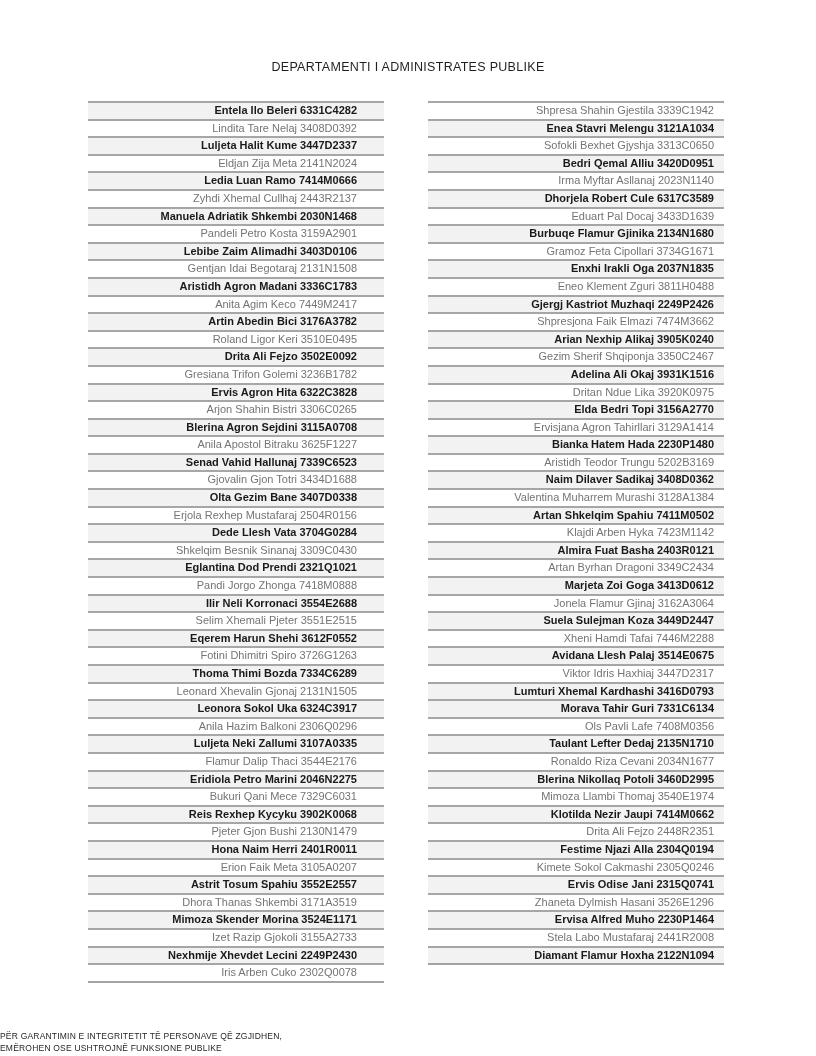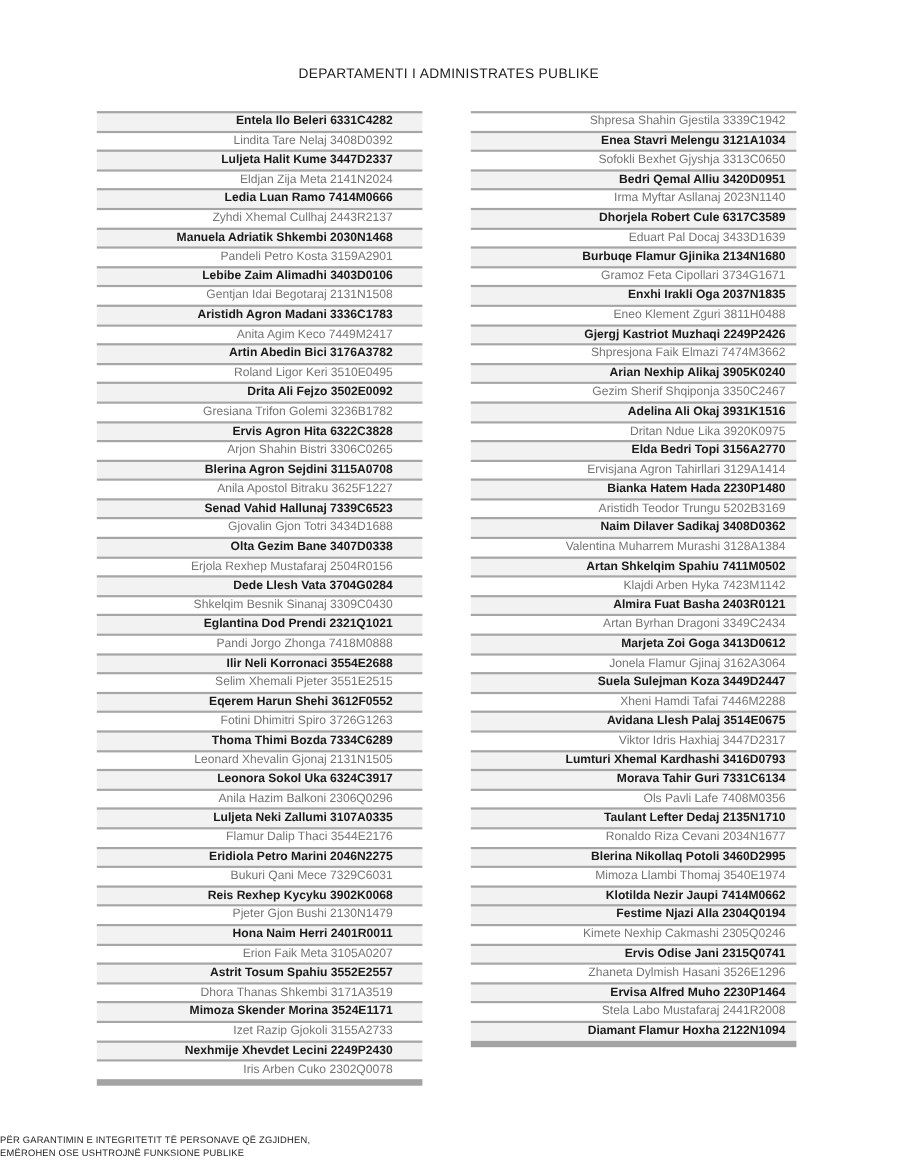--- a/index.html
+++ b/index.html
@@ -16,21 +16,21 @@
     top:31px; left:0; width:100%;
     text-align:center;
     font-size:12.5px;
     letter-spacing:0.3px;
     color:#1f1f1f;
   }
   .col {
     position:absolute;
     top:72px;
     width:296px;
-    border-bottom:6px solid #a3a3a3;
+    border-bottom:2px solid #a3a3a3;
   }
   .col-left  { left:88px;  }
   .col-right { left:428px; }
   .row {
     box-sizing:border-box;
     height:17.6px;
     border-top:2px solid #a6a6a6;
     background:#ffffff;
     color:#747474;
     font-size:11px;
@@ -148,22 +148,23 @@
       <div class="row shaded">Avidana Llesh Palaj 3514E0675</div>
       <div class="row">Viktor Idris Haxhiaj 3447D2317</div>
       <div class="row shaded">Lumturi Xhemal Kardhashi 3416D0793</div>
       <div class="row shaded">Morava Tahir Guri 7331C6134</div>
       <div class="row">Ols Pavli Lafe 7408M0356</div>
       <div class="row shaded">Taulant Lefter Dedaj 2135N1710</div>
       <div class="row">Ronaldo Riza Cevani 2034N1677</div>
       <div class="row shaded">Blerina Nikollaq Potoli 3460D2995</div>
       <div class="row">Mimoza Llambi Thomaj 3540E1974</div>
       <div class="row shaded">Klotilda Nezir Jaupi 7414M0662</div>
+      <div class="row">Drita Ali Fejzo 2448R2351</div>
       <div class="row shaded">Festime Njazi Alla 2304Q0194</div>
-      <div class="row">Kimete Nexhip Cakmashi 2305Q0246</div>
+      <div class="row">Kimete Sokol Cakmashi 2305Q0246</div>
       <div class="row shaded">Ervis Odise Jani 2315Q0741</div>
       <div class="row">Zhaneta Dylmish Hasani 3526E1296</div>
       <div class="row shaded">Ervisa Alfred Muho 2230P1464</div>
       <div class="row">Stela Labo Mustafaraj 2441R2008</div>
       <div class="row shaded">Diamant Flamur Hoxha 2122N1094</div>
     </div>
   <div class="footer">
     <div>PËR GARANTIMIN E INTEGRITETIT TË PERSONAVE QË ZGJIDHEN,</div>
     <div>EMËROHEN OSE USHTROJNË FUNKSIONE PUBLIKE</div>
   </div>

